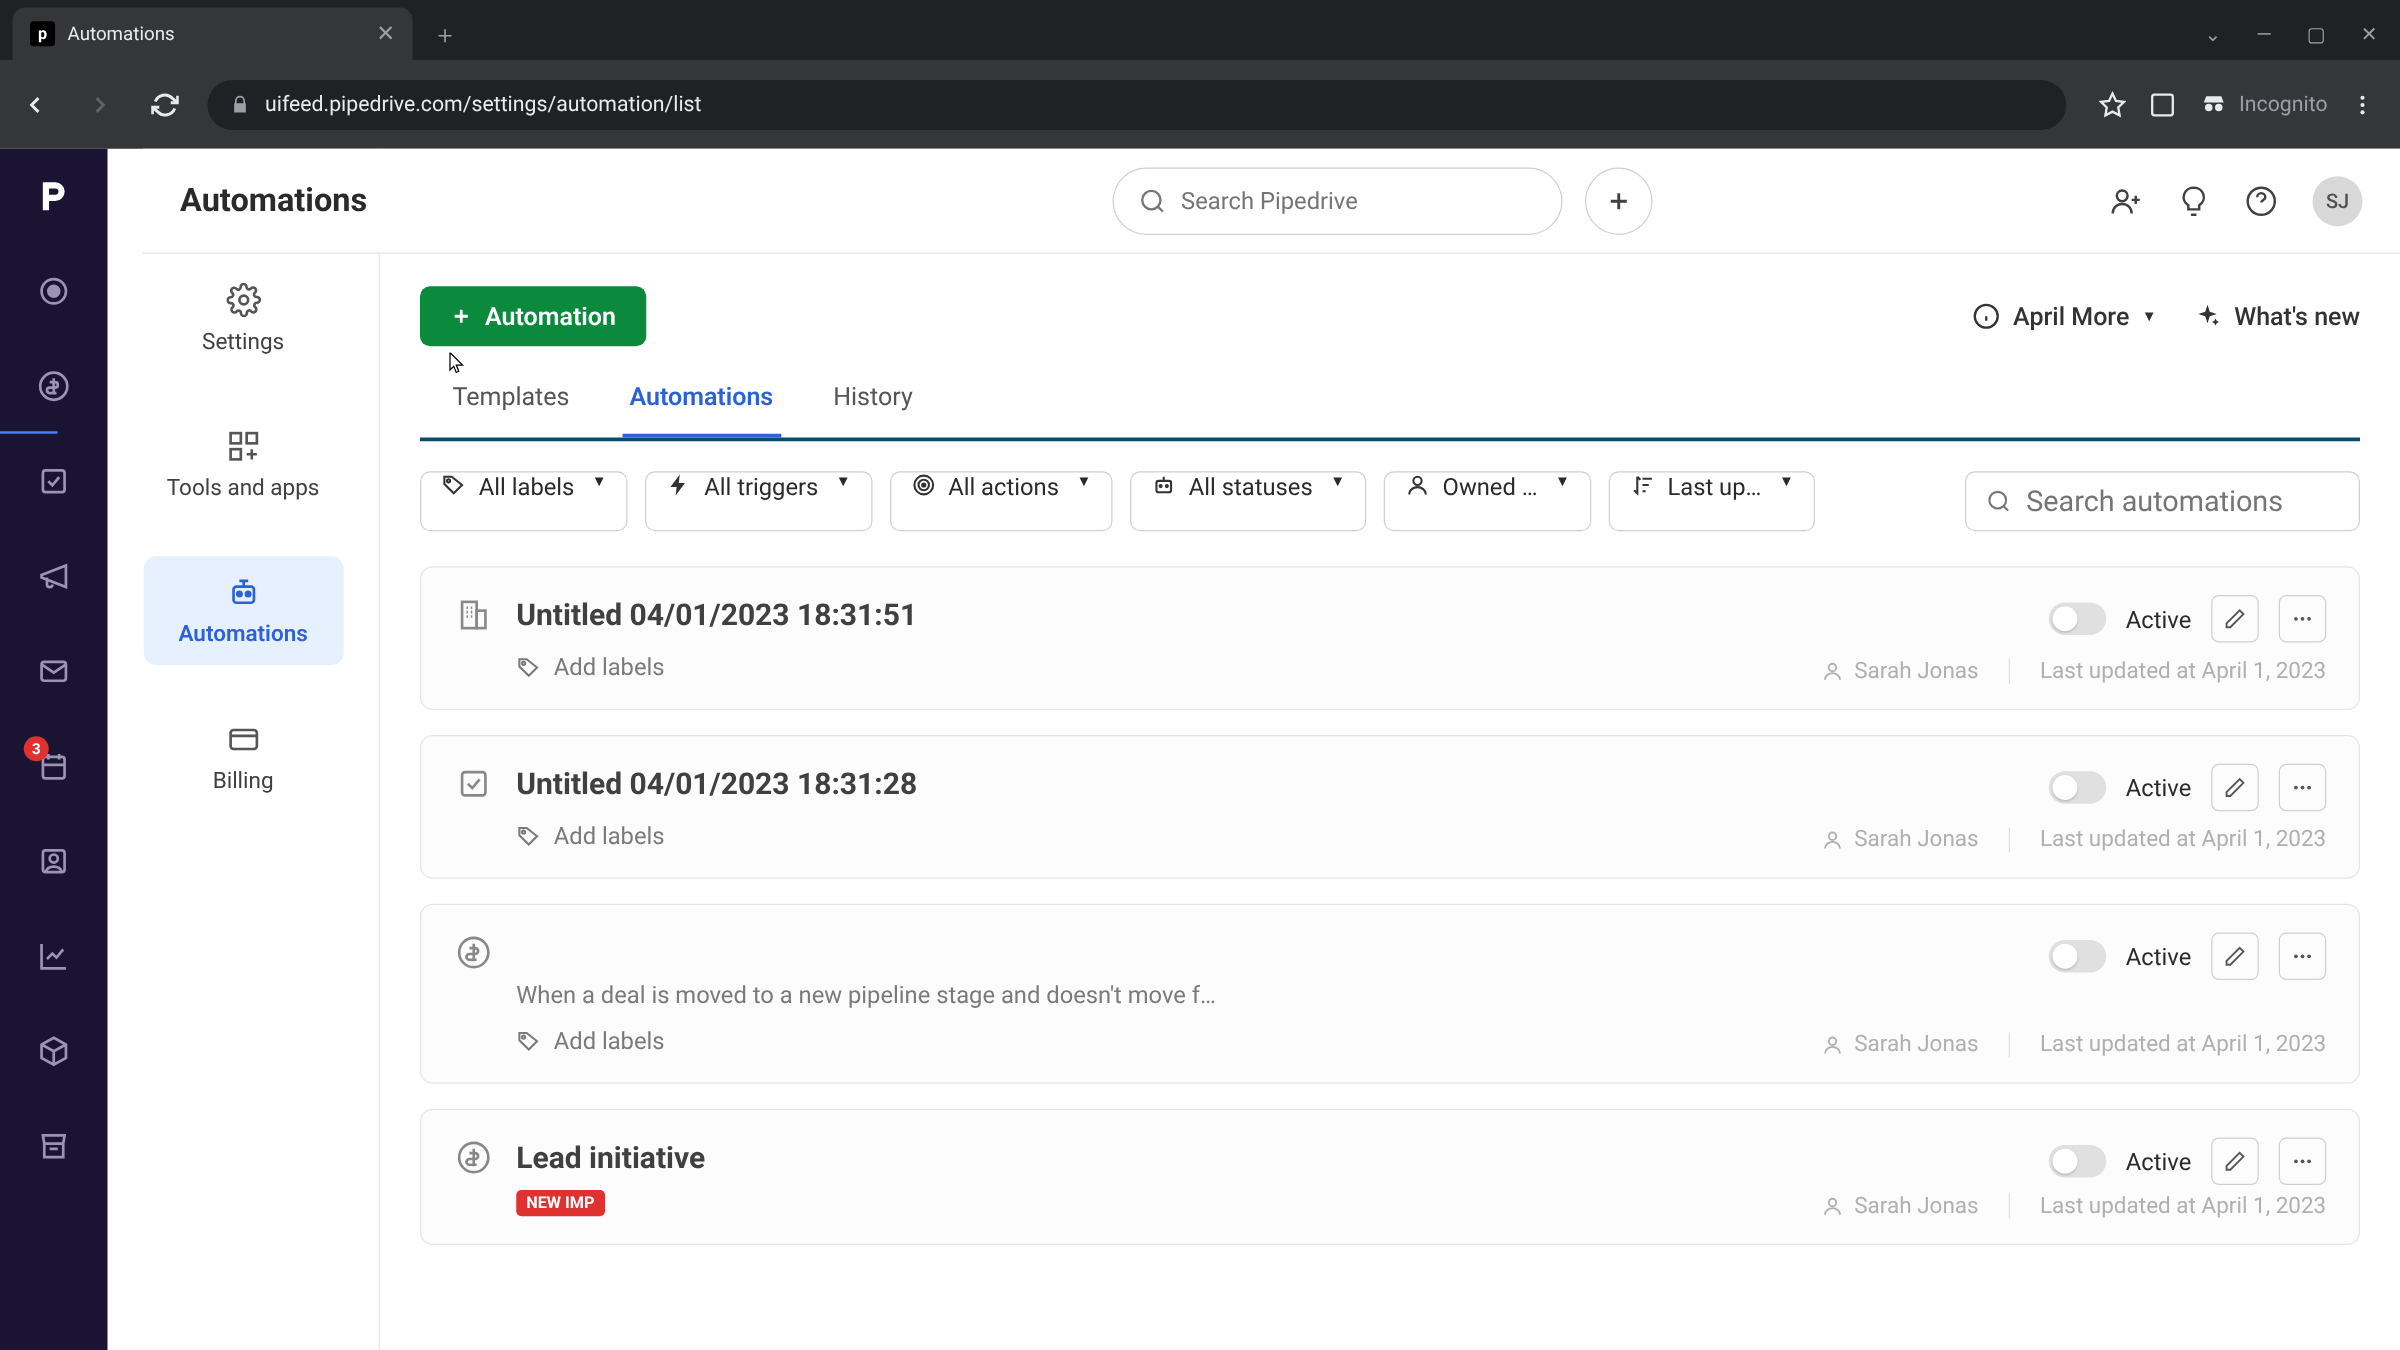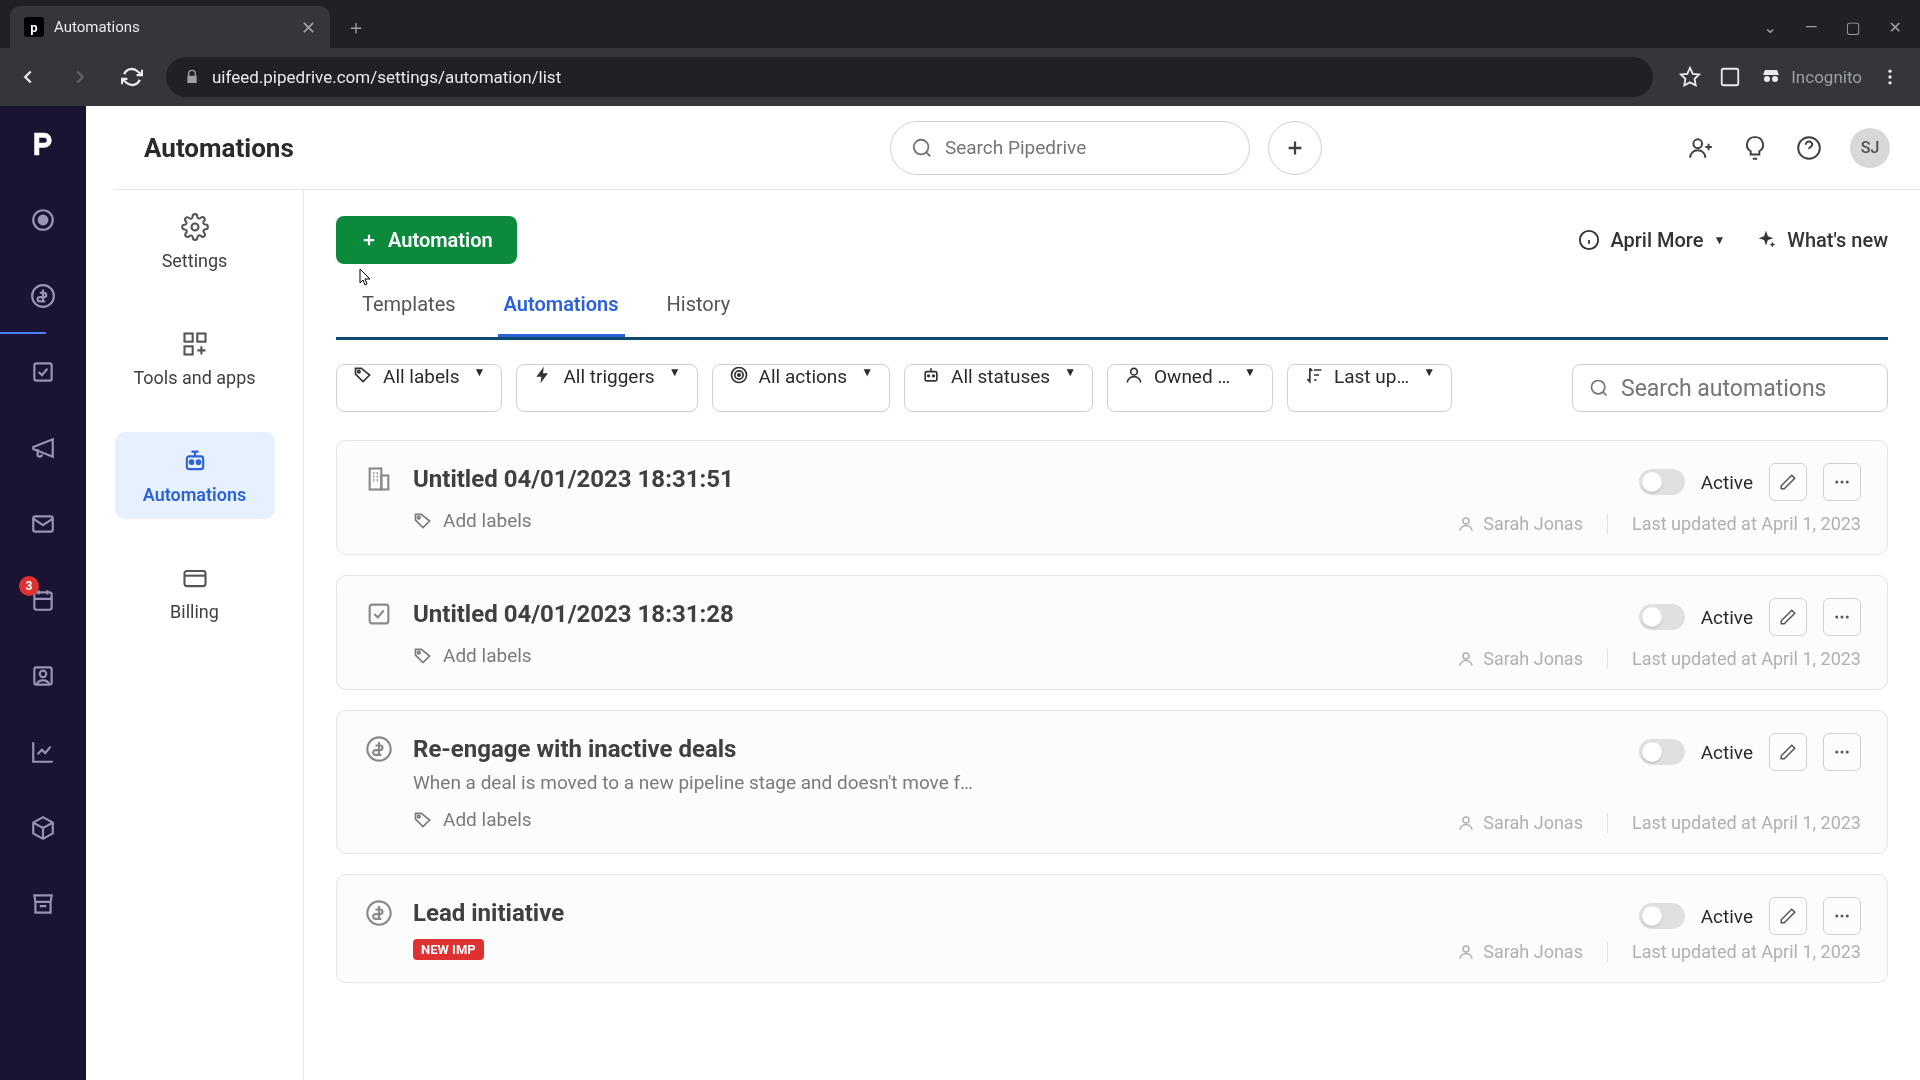--- a/index.html
+++ b/index.html
@@ -5,21 +5,21 @@
 * { margin: 0; padding: 0; box-sizing: border-box; font-family: -apple-system, BlinkMacSystemFont, "Segoe UI", Roboto, sans-serif; }
 body { background: #fff; width: 1920px; height: 1080px; overflow: hidden; }
 
 
 .browser-chrome { background: #202124; height: 48px; display: flex; align-items: flex-end; }
 .tab { background: #35363a; height: 42px; width: 320px; border-radius: 10px 10px 0 0; display: flex; align-items: center; padding: 0 14px; gap: 10px; margin-left: 10px; color: #e8eaed; font-size: 15px; }
 .tab .favicon { width: 20px; height: 20px; background: #000; border-radius: 3px; display: flex; align-items: center; justify-content: center; color: #fff; font-weight: bold; font-size: 13px; }
 .tab .close { margin-left: auto; color: #9aa0a6; font-size: 18px; }
 .newtab { color: #9aa0a6; font-size: 20px; padding: 0 16px; height: 42px; display: flex; align-items: center; }
 
-.browser-bar { background: #35363a; height: 58px; display: flex; align-items: center; padding: 0 10px; gap: 16px; color: #9aa0a6; }
+.browser-bar { background: #35363a; height: 71px; display: flex; align-items: center; padding: 0 10px; gap: 16px; color: #9aa0a6; }
 .navbtn { width: 36px; height: 36px; display: flex; align-items: center; justify-content: center; border-radius: 50%; }
 .urlbar { flex: 1; background: #202124; height: 40px; border-radius: 20px; display: flex; align-items: center; padding: 0 18px; gap: 12px; color: #e8eaed; font-size: 17px; }
 .urlbar .lock { color: #9aa0a6; }
 .browser-icons { display: flex; align-items: center; gap: 18px; padding: 0 10px; }
 .incognito { display: flex; align-items: center; gap: 8px; font-size: 17px; }
 
 
 .app { display: flex; height: calc(1080px - 106px); }
 
 
@@ -485,21 +485,20 @@
     </div>
           </div>
           <div class="card">
     <div class="card-head">
       <div class="card-icon">
                 <svg width="28" height="28" viewBox="0 0 24 24" fill="none" stroke="#888" stroke-width="1.8">
                   <circle cx="12" cy="12" r="10"></circle>
                   <path d="M12 6v12M9 9h4a2 2 0 010 4H9a2 2 0 000 4h5"></path>
                 </svg>
               </div>
-      <div class="card-title">Re-engage with inactive deals</div>
     </div>
             <div class="card-desc">When a deal is moved to a new pipeline stage and doesn't move f…</div>
             <div class="card-labels">
               <svg width="20" height="20" viewBox="0 0 24 24" fill="none" stroke="#7a7a7a" stroke-width="2">
                 <path d="M20 12l-8 8-9-9V4h7l10 8z"></path>
                 <circle cx="7" cy="8" r="1.5"></circle>
               </svg>
               <span>Add labels</span>
             </div>
     <div class="card-controls">

